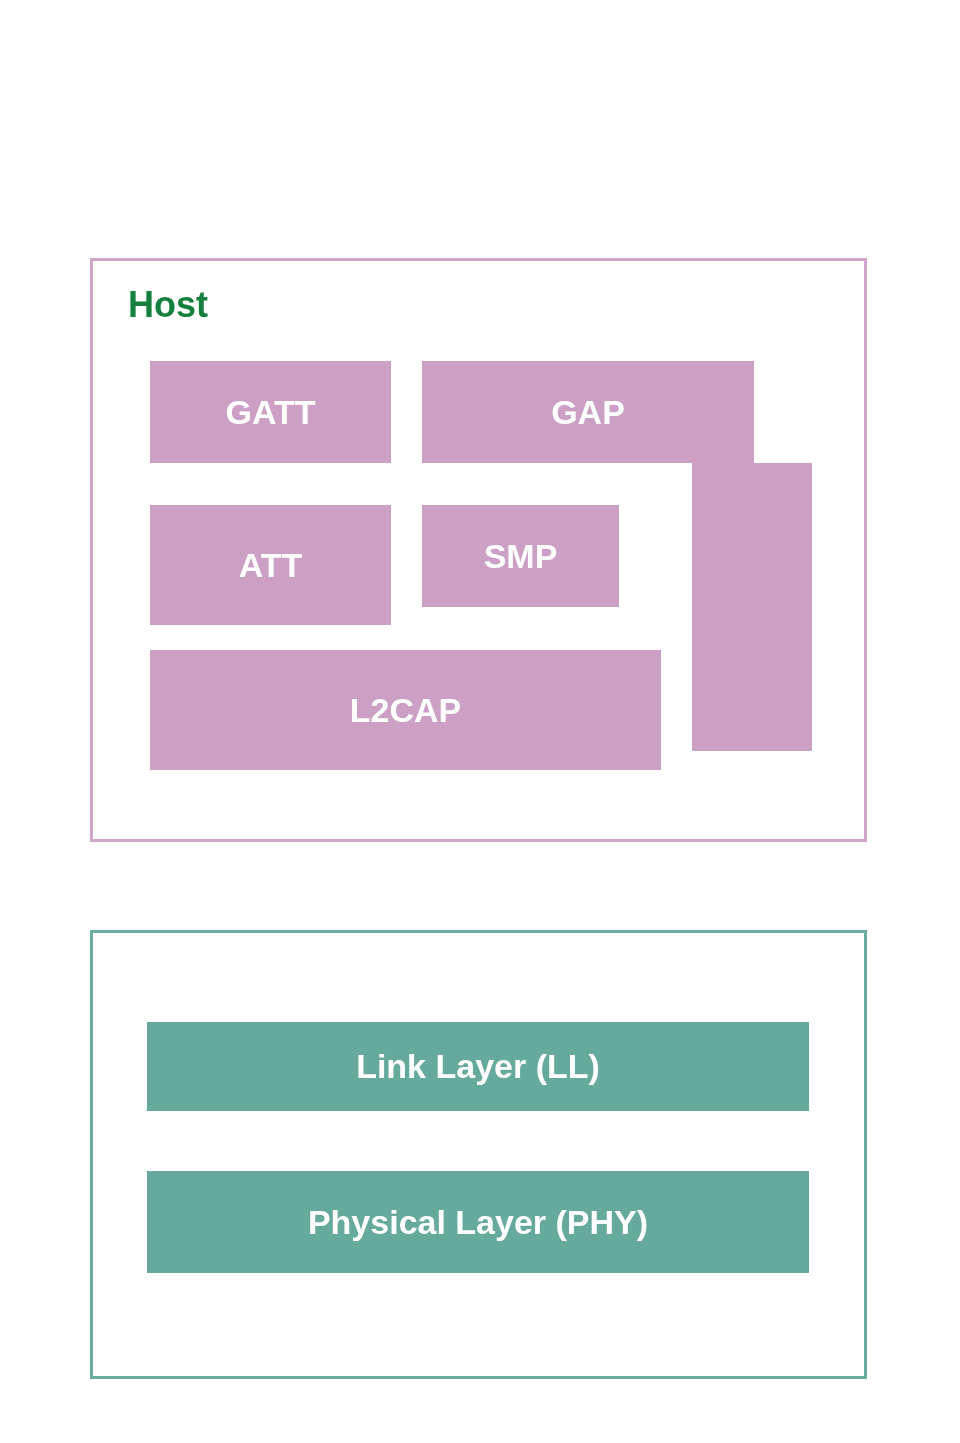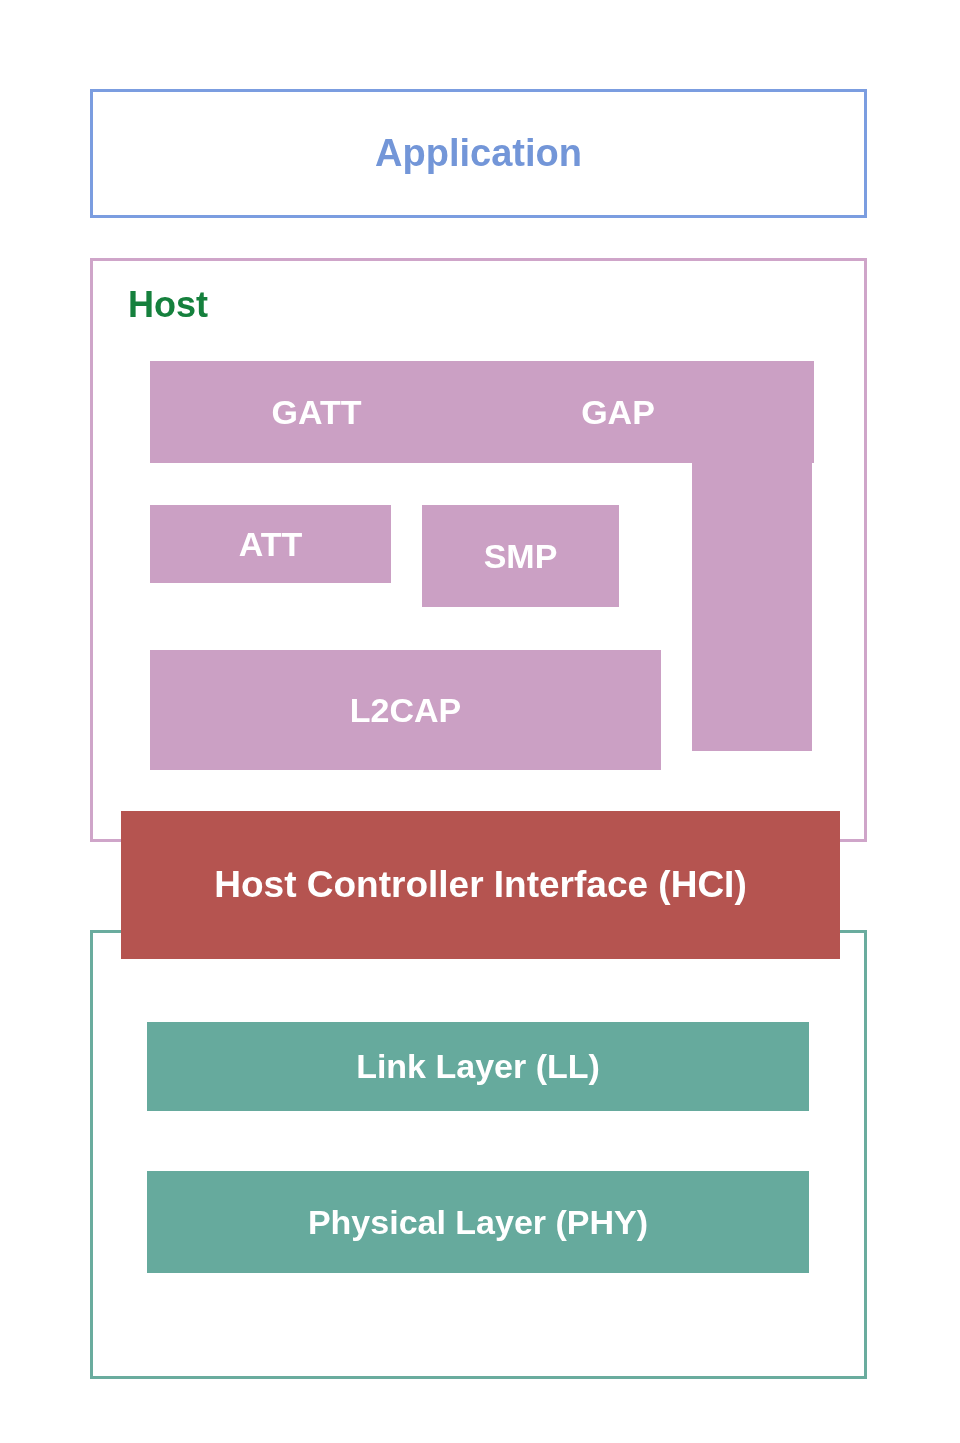--- a/index.html
+++ b/index.html
@@ -59,51 +59,48 @@
   .block {
     position: absolute;
     display: flex; align-items: center; justify-content: center;
     color: #ffffff;
     font-weight: 700;
     font-size: 34px;
   }
   .mauve { background: #CBA0C4; }
   .teal  { background: #66AA9D; }
 
-  .gatt  { left: 150px; top: 361px; width: 241px; height: 102px; padding-left: 46px; }
-  .att   { left: 150px; top: 505px; width: 241px; height: 78px; }
+  .gatt  { left: 150px; top: 361px; width: 241px; height: 102px; }
+  .att   { left: 150px; top: 505px; width: 241px; height: 120px; }
   .smp   { left: 422px; top: 505px; width: 197px; height: 102px; }
   .l2cap { left: 150px; top: 650px; width: 511px; height: 120px; }
 
   
   .gap-main {
-    left: 422px; top: 361px; width: 392px; height: 102px; align-items: center;
+    left: 422px; top: 361px; width: 332px; height: 102px; align-items: center;
   }
   .gap-arm {
     left: 692px; top: 463px; width: 120px; height: 288px;
   }
 
   .hci {
     left: 121px; top: 811px; width: 719px; height: 148px;
     background: #B55450;
     font-size: 37px;
     z-index: 5;
   }
 
   .ll  { left: 147px; top: 1022px; width: 662px; height: 89px; font-size: 34px; }
   .phy { left: 147px; top: 1171px; width: 662px; height: 102px; font-size: 34px; }
 </style>
 </head>
 <body>
 
 <div id="canvas">
 
-  <div class="outline-box app-box">
-    <span class="app-label">Application</span>
-  </div>
 
   <div class="outline-box host-box"></div>
   <span class="host-label">Host</span>
 
   <div class="block mauve gatt">
     <span>GATT</span>
   </div>
 
   <div class="block mauve gap-main">
     <span>GAP</span>
@@ -117,23 +114,20 @@
   <div class="block mauve smp">
     <span>SMP</span>
   </div>
 
   <div class="block mauve l2cap">
     <span>L2CAP</span>
   </div>
 
   <div class="outline-box controller-box"></div>
 
-  <div class="block hci">
-    <span>Host Controller Interface (HCI)</span>
-  </div>
 
   <div class="block teal ll">
     <span>Link Layer (LL)</span>
   </div>
 
   <div class="block teal phy">
     <span>Physical Layer (PHY)</span>
   </div>
 
 </div>

